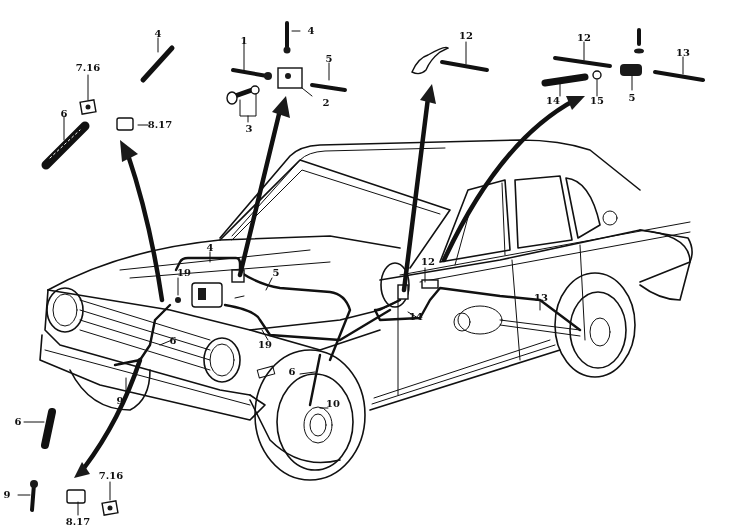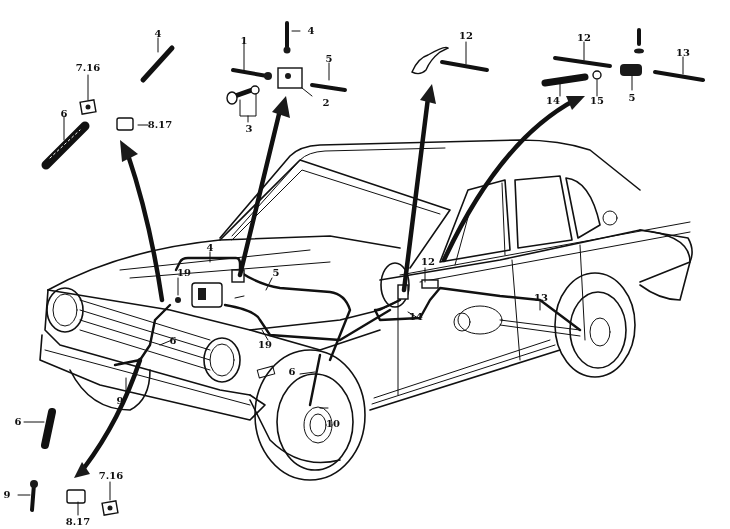--- a/index.html
+++ b/index.html
@@ -164,21 +164,21 @@
 <span class="lbl" style="left:64px;top:114px">6</span>
 <span class="lbl" style="left:173px;top:341px">6</span>
 <span class="lbl" style="left:292px;top:372px">6</span>
 <span class="lbl" style="left:18px;top:422px">6</span>
 <span class="lbl" style="left:88px;top:68px">7.16</span>
 <span class="lbl" style="left:111px;top:476px">7.16</span>
 <span class="lbl" style="left:160px;top:125px">8.17</span>
 <span class="lbl" style="left:78px;top:522px">8.17</span>
 <span class="lbl" style="left:120px;top:401px">9</span>
 <span class="lbl" style="left:7px;top:495px">9</span>
-<span class="lbl" style="left:333px;top:424px">10</span>
+<span class="lbl" style="left:333px;top:404px">10</span>
 <span class="lbl" style="left:632px;top:98px">5</span>
 <span class="lbl" style="left:466px;top:36px">12</span>
 <span class="lbl" style="left:584px;top:38px">12</span>
 <span class="lbl" style="left:428px;top:262px">12</span>
 <span class="lbl" style="left:683px;top:53px">13</span>
 <span class="lbl" style="left:541px;top:298px">13</span>
 <span class="lbl" style="left:553px;top:101px">14</span>
 <span class="lbl" style="left:416px;top:317px">14</span>
 <span class="lbl" style="left:597px;top:101px">15</span>
 <span class="lbl" style="left:265px;top:345px">19</span>

